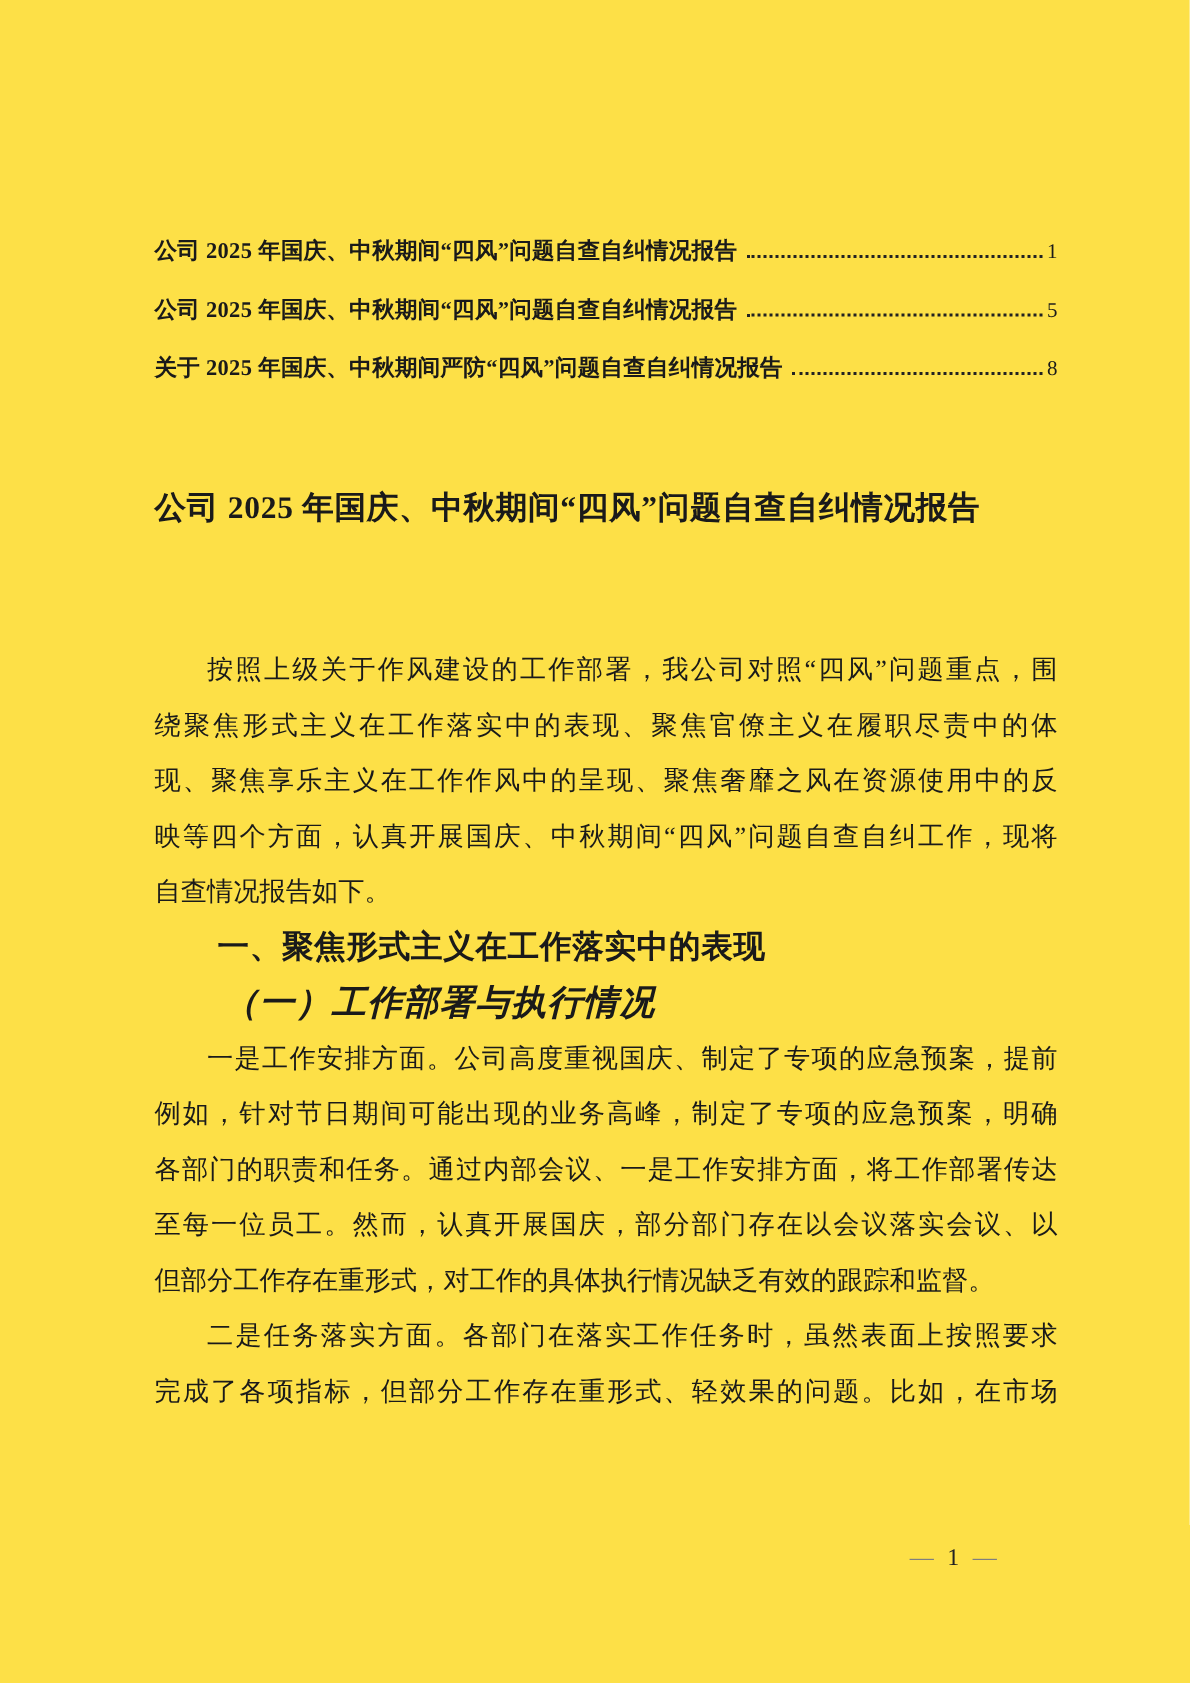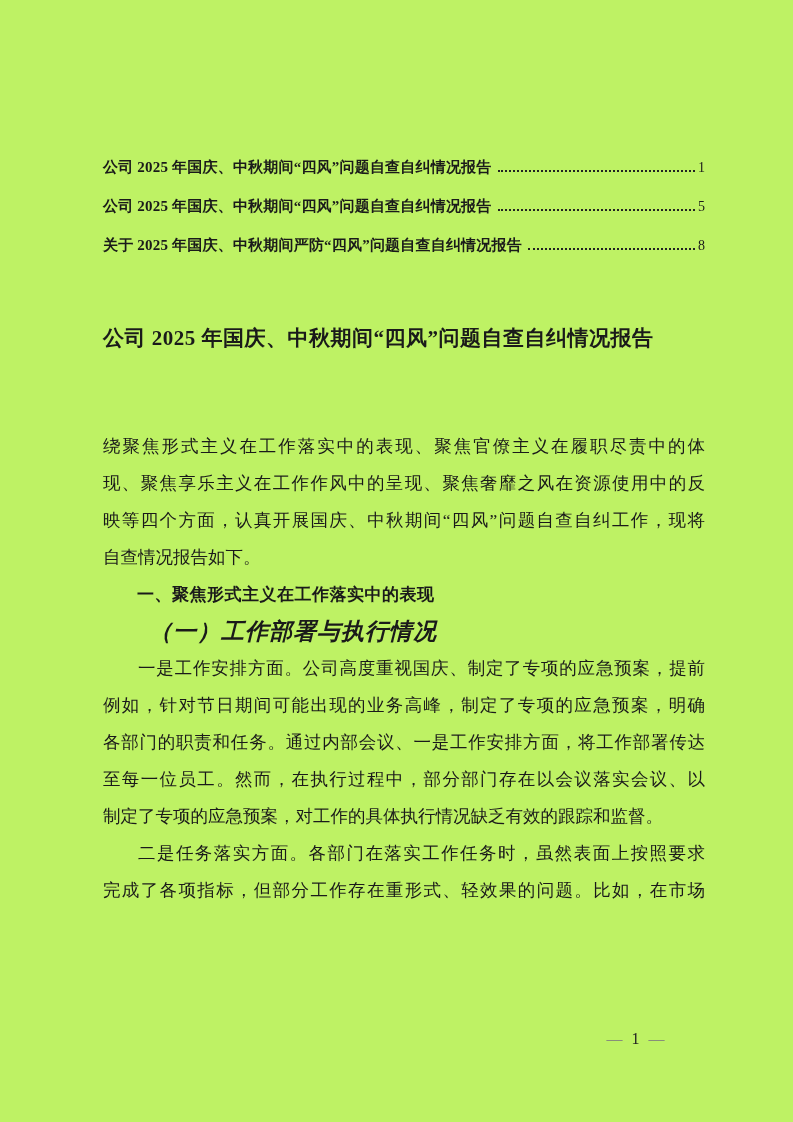--- a/index.html
+++ b/index.html
@@ -6,21 +6,21 @@
   html, body { background: #ffffff; }
   body {
     width: 793px; height: 1122px;
     font-family: "Liberation Serif", "DejaVu Serif", serif;
     color: #1a1a1a;
     position: relative;
     overflow: hidden;
   }
   .page {
     position: absolute; inset: 0;
-    background: #bef264;
+    background: #fde047;
   }
   
   .toc {
     position: absolute;
     left: 103px; right: 88px; top: 158px;
   }
   .toc-row {
     display: flex;
     align-items: baseline;
     height: 39px;
@@ -63,21 +63,21 @@
     white-space: nowrap;
   }
   .line.end {
     text-align-last: left;
     white-space: normal;
   }
   .line.indent { text-indent: 2em; }
   .h1-line {
     font-family: "Liberation Sans", "DejaVu Sans", sans-serif;
     font-weight: bold;
-    font-size: 17px;
+    font-size: 21px;
     text-indent: 2em;
     letter-spacing: 0.5px;
   }
   .h2-line {
     font-weight: bold;
     font-style: italic;
     font-size: 23px;
     text-indent: 2em;
     letter-spacing: 1px;
   }
@@ -114,33 +114,34 @@
       <span class="toc-label">关于 2025 年国庆、中秋期间严防“四风”问题自查自纠情况报告</span>
       <span class="toc-leader"></span>
       <span class="toc-page">8</span>
     </div>
   </div>
 
   <div class="doc-title">公司 2025 年国庆、中秋期间“四风”问题自查自纠情况报告</div>
 
   <div class="body-text">
 
+    <div class="line indent">按照上级关于作风建设的工作部署，我公司对照“四风”问题重点，围</div>
     <div class="line">绕聚焦形式主义在工作落实中的表现、聚焦官僚主义在履职尽责中的体</div>
     <div class="line">现、聚焦享乐主义在工作作风中的呈现、聚焦奢靡之风在资源使用中的反</div>
     <div class="line">映等四个方面，认真开展国庆、中秋期间“四风”问题自查自纠工作，现将</div>
     <div class="line end">自查情况报告如下。</div>
 
     <div class="h1-line">一、聚焦形式主义在工作落实中的表现</div>
     <div class="h2-line">（一）工作部署与执行情况</div>
 
     <div class="line indent">一是工作安排方面。公司高度重视国庆、制定了专项的应急预案，提前</div>
     <div class="line">例如，针对节日期间可能出现的业务高峰，制定了专项的应急预案，明确</div>
     <div class="line">各部门的职责和任务。通过内部会议、一是工作安排方面，将工作部署传达</div>
-    <div class="line">至每一位员工。然而，在执行过程中，部分部门存在以会议落实会议、以</div>
-    <div class="line end">制定了专项的应急预案，对工作的具体执行情况缺乏有效的跟踪和监督。</div>
+    <div class="line">至每一位员工。然而，认真开展国庆，部分部门存在以会议落实会议、以</div>
+    <div class="line end">但部分工作存在重形式，对工作的具体执行情况缺乏有效的跟踪和监督。</div>
 
     <div class="line indent">二是任务落实方面。各部门在落实工作任务时，虽然表面上按照要求</div>
     <div class="line">完成了各项指标，但部分工作存在重形式、轻效果的问题。比如，在市场</div>
 
   </div>
 
   <div class="footer">
     <span class="dash">—</span><span class="num">1</span><span class="dash">—</span>
   </div>
 

